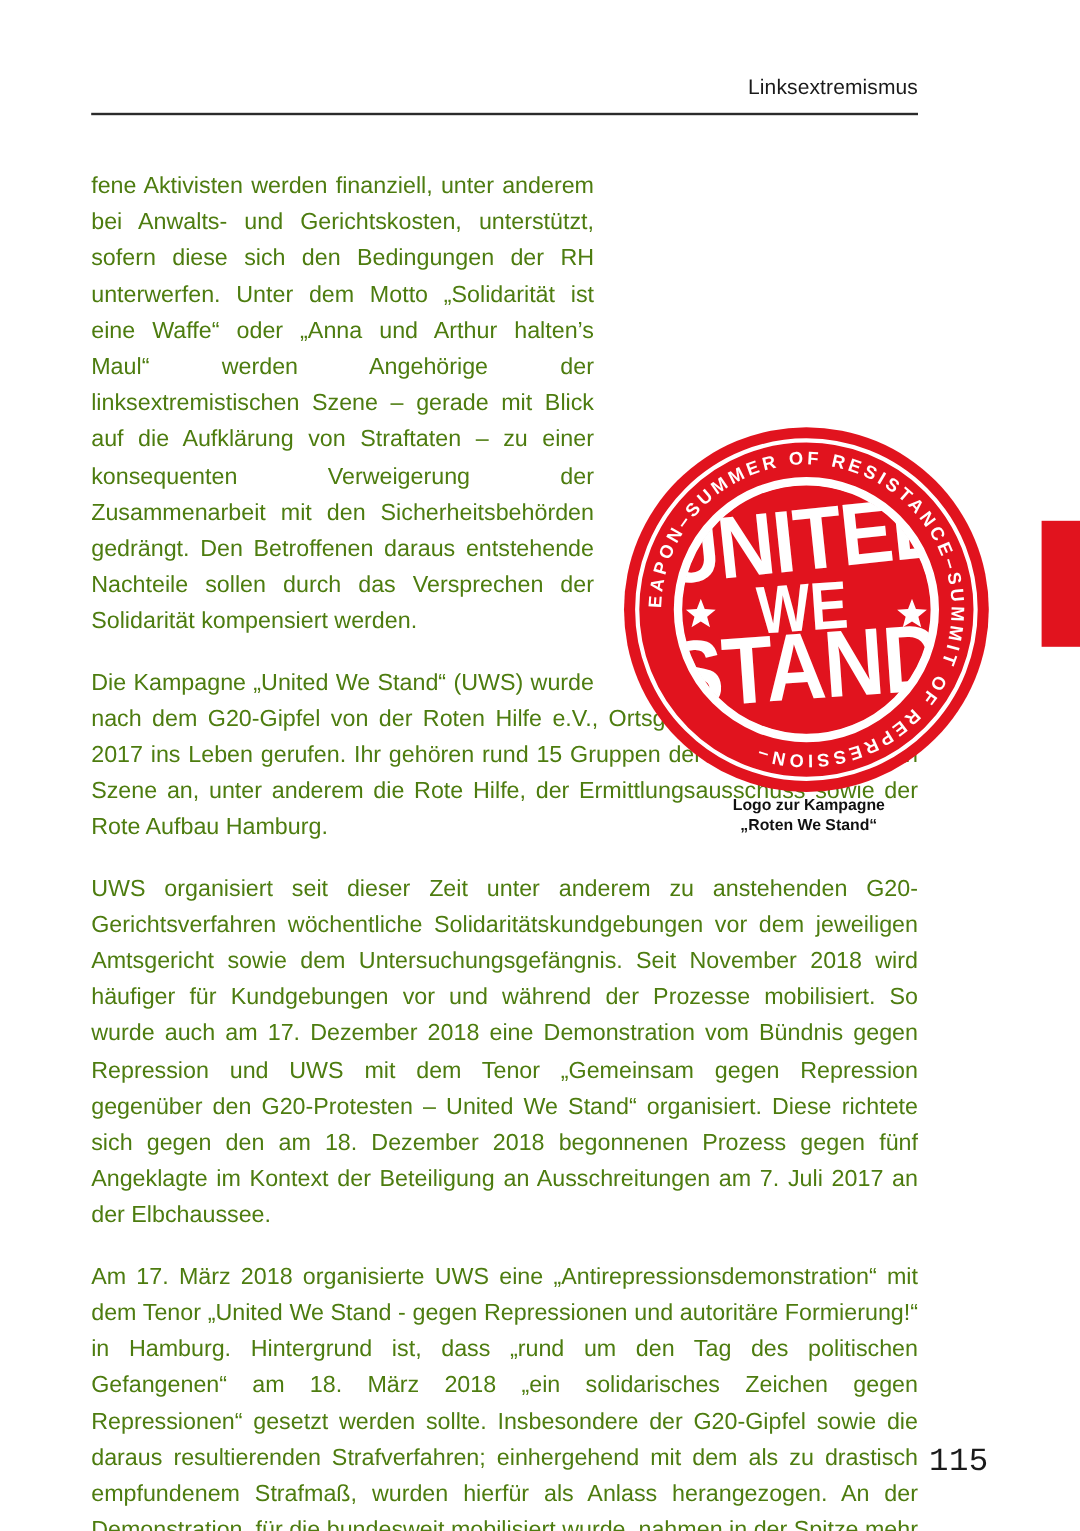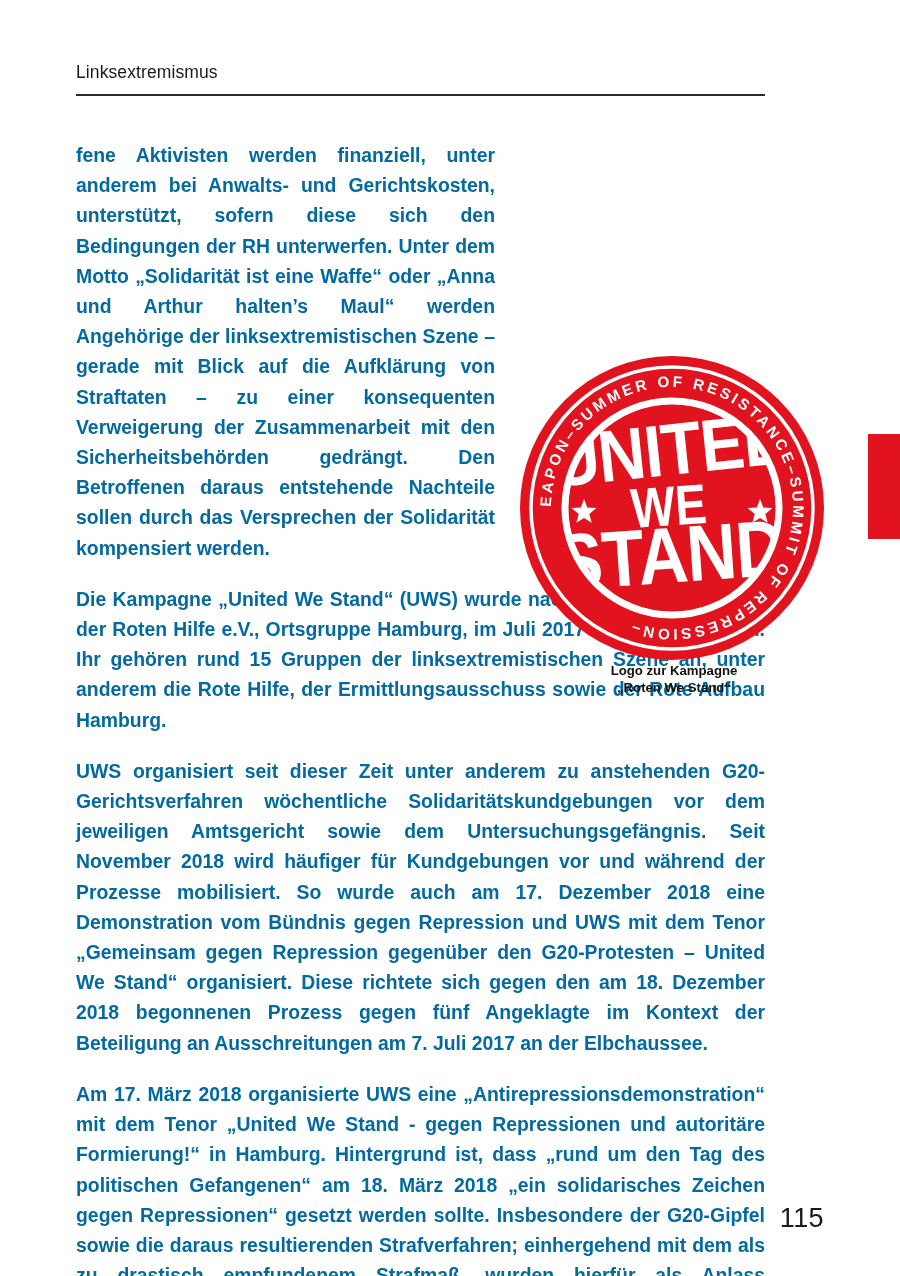--- a/index.html
+++ b/index.html
@@ -17,21 +17,21 @@
     background: #ffffff;
     overflow: hidden;
   }
 
   
   .running-head {
     position: absolute;
     left: 76px;
     top: 62px;
     width: 689px;
-    text-align: left;
+    text-align: right;
     font-size: 17.5px;
     color: #1a1a1a;
     letter-spacing: 0.1px;
   }
   .head-rule {
     position: absolute;
     left: 76px;
     top: 94px;
     width: 689px;
     height: 1.6px;
@@ -52,26 +52,25 @@
   .content {
     position: absolute;
     left: 76px;
     top: 140px;
     width: 689px;
   }
   p.body-par {
     margin: 0 0 21px 0;
     font-size: 19.4px;
     line-height: 30.2px;
-    color: #0369a1;
+    color: #4d7c0f;
     text-align: justify;
     -webkit-hyphens: none;
     hyphens: none;
     word-spacing: 0px;
-    font-weight: bold;
   }
   p.body-par.last { margin-bottom: 0; }
 
   
   .logo-float {
     float: right;
     width: 256px;
     height: 360px;
     margin: 58px 0 0 14px;
     shape-outside: margin-box;
@@ -97,21 +96,21 @@
     font-weight: bold;
     line-height: 17px;
     color: #111111;
   }
 
   
   .folio {
     position: absolute;
     right: 76px;
     bottom: 42px;
-    font-family: Liberation Sans, sans-serif;
+    font-family: Liberation Mono, monospace;
     font-size: 27px;
     color: #1a1a1a;
     letter-spacing: 0.4px;
   }
 </style>
 </head>
 <body>
 
 <div class="page">
 

